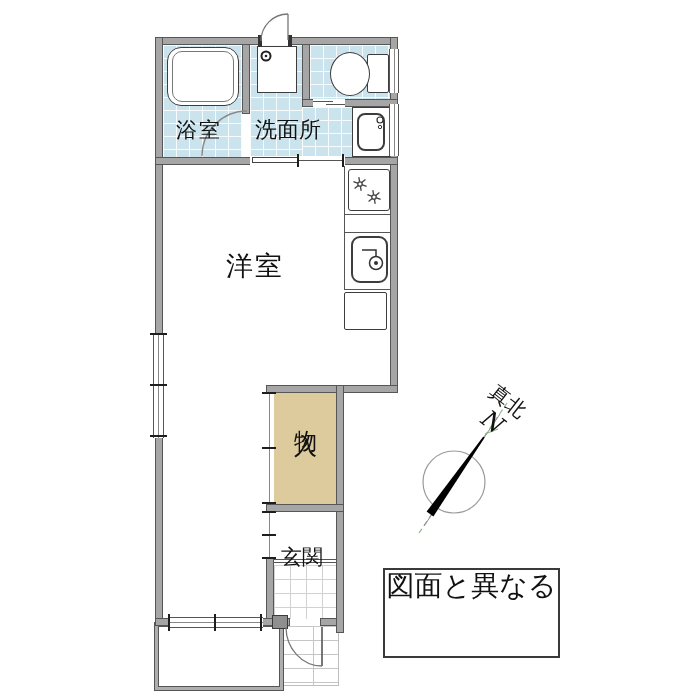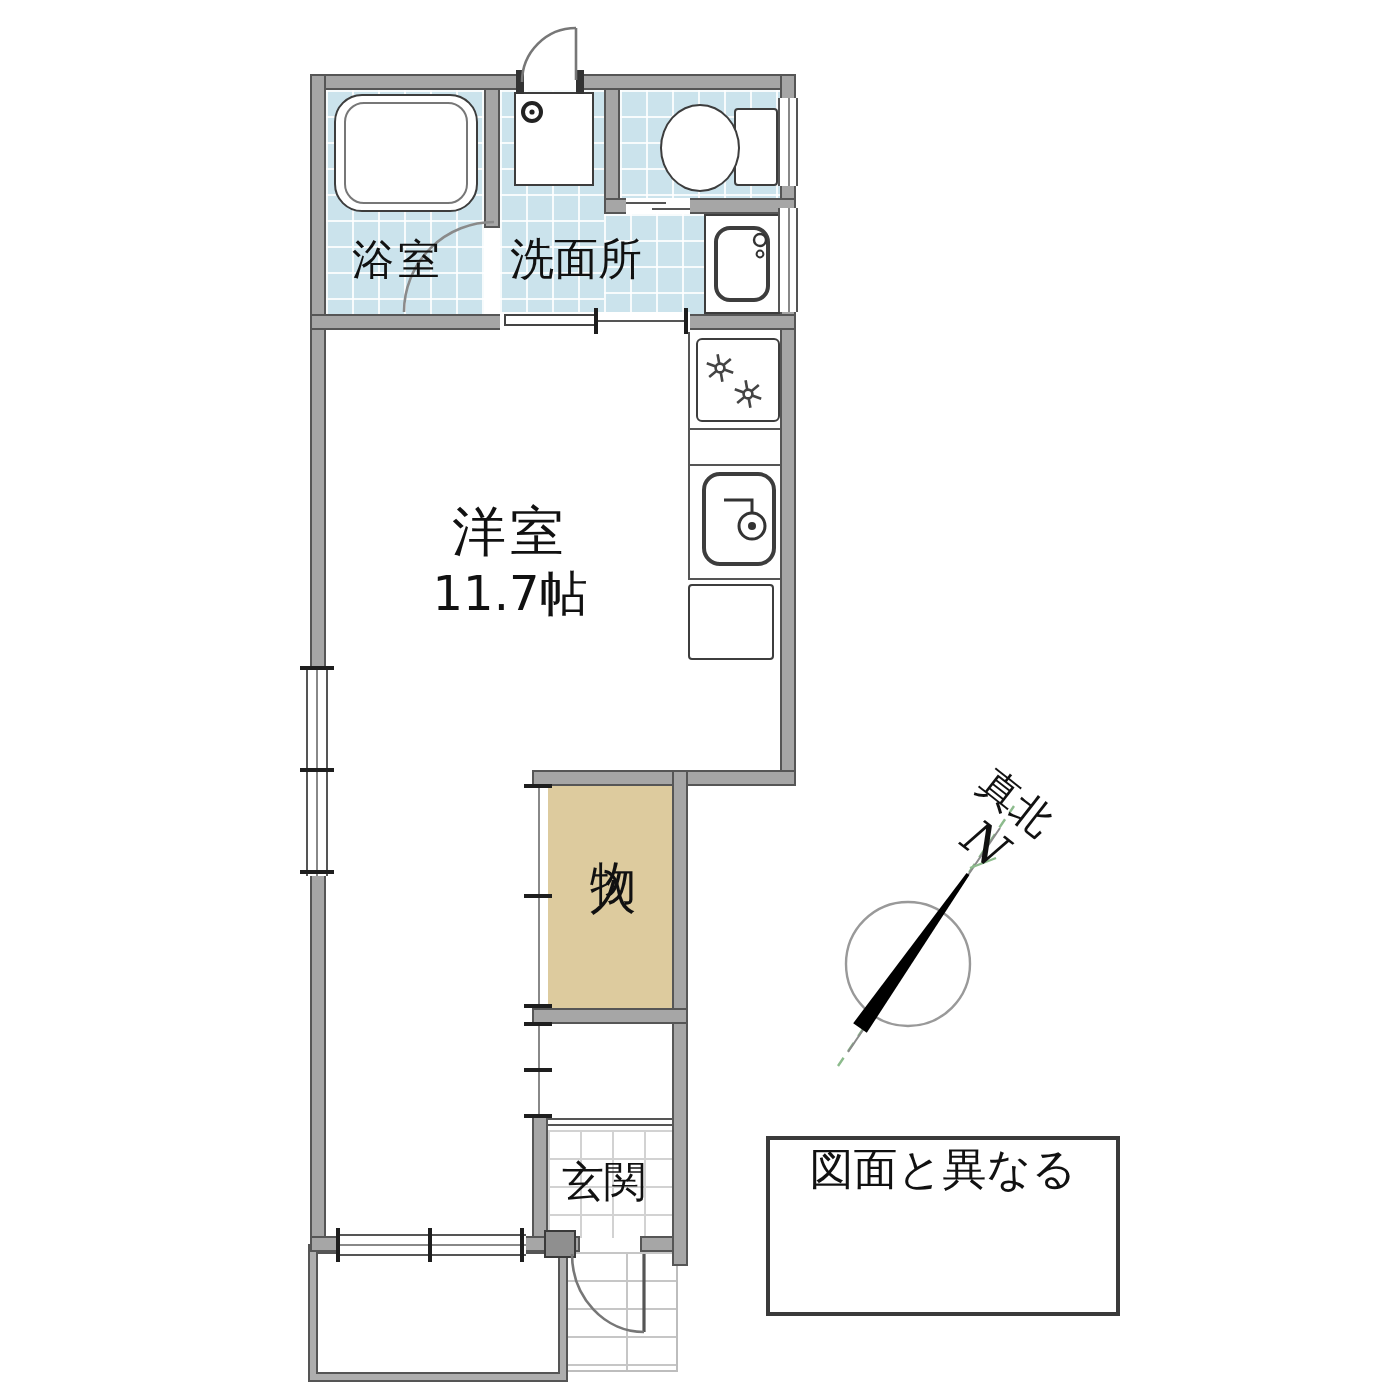--- a/index.html
+++ b/index.html
@@ -159,21 +159,20 @@
     <circle cx="51" cy="106" r="31" stroke="#999" stroke-width="1.2" fill="none"></circle>
     <polygon points="30.4,140.4 81.7,61.5 80.3,60.5 23.6,135.6" fill="#000"></polygon>
     <line x1="82" y1="58" x2="95" y2="53" stroke="#8cbb8c" stroke-width="1.2"></line>
     <text x="89" y="54" text-anchor="middle" transform="rotate(38 89 47)" style="font:italic 24px 'DejaVu Serif','Liberation Serif',serif;fill:#111;">N</text>
     <text x="105" y="32" text-anchor="middle" transform="rotate(38 105 25)" style="font:20px 'DejaVu Sans','Liberation Sans',sans-serif;fill:#111;">真北</text>
   </svg>
 
   <div class="lbl" style="left:176px;top:116px;font-size:21px;letter-spacing:2px;">浴室</div>
   <div class="lbl" style="left:255px;top:115px;font-size:22px;">洗面所</div>
   <div class="lbl" style="left:199px;top:248px;width:112px;text-align:center;font-size:27px;letter-spacing:2px;">洋室</div>
-  <div class="lbl" style="left:199px;top:281px;width:112px;text-align:center;font-size:24px;">11.7帖</div>
   <div class="lbl" style="left:291px;top:412px;font-size:23px;writing-mode:vertical-rl;text-orientation:upright;letter-spacing:3px;">物入</div>
-  <div class="lbl" style="left:281px;top:577px;font-size:21px;">玄関</div>
+  <div class="lbl" style="left:281px;top:543px;font-size:21px;">玄関</div>
 
   <div class="abs" style="left:383px;top:568px;width:177px;height:90px;border:2px solid #3a3a3a;background:#fff;text-align:center;z-index:50;">
-    <div class="lbl" style="position:static;font-size:22px;line-height:28px;margin-top:2px;">図面と異なる</div>
+    <div class="lbl" style="position:static;font-size:28px;line-height:28px;margin-top:2px;">図面と異なる</div>
   </div>
 
 </div>
 
 </body></html>

